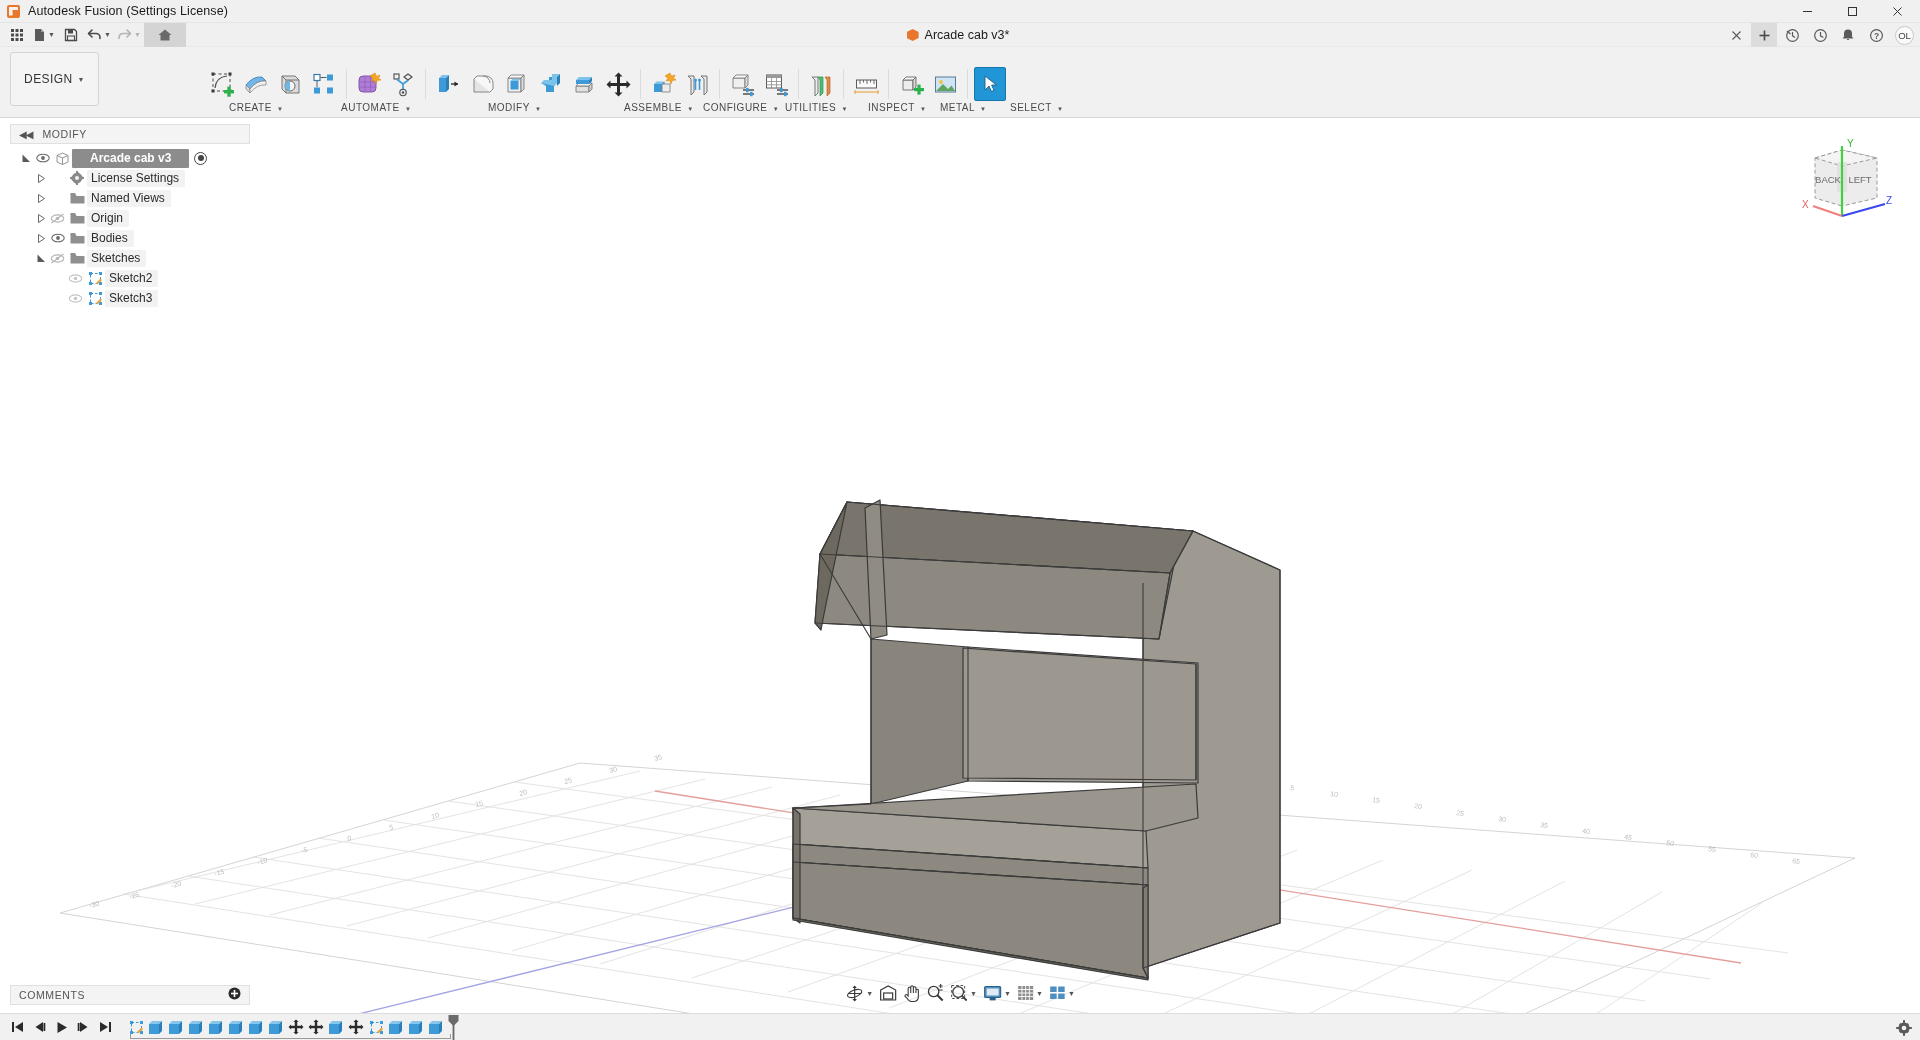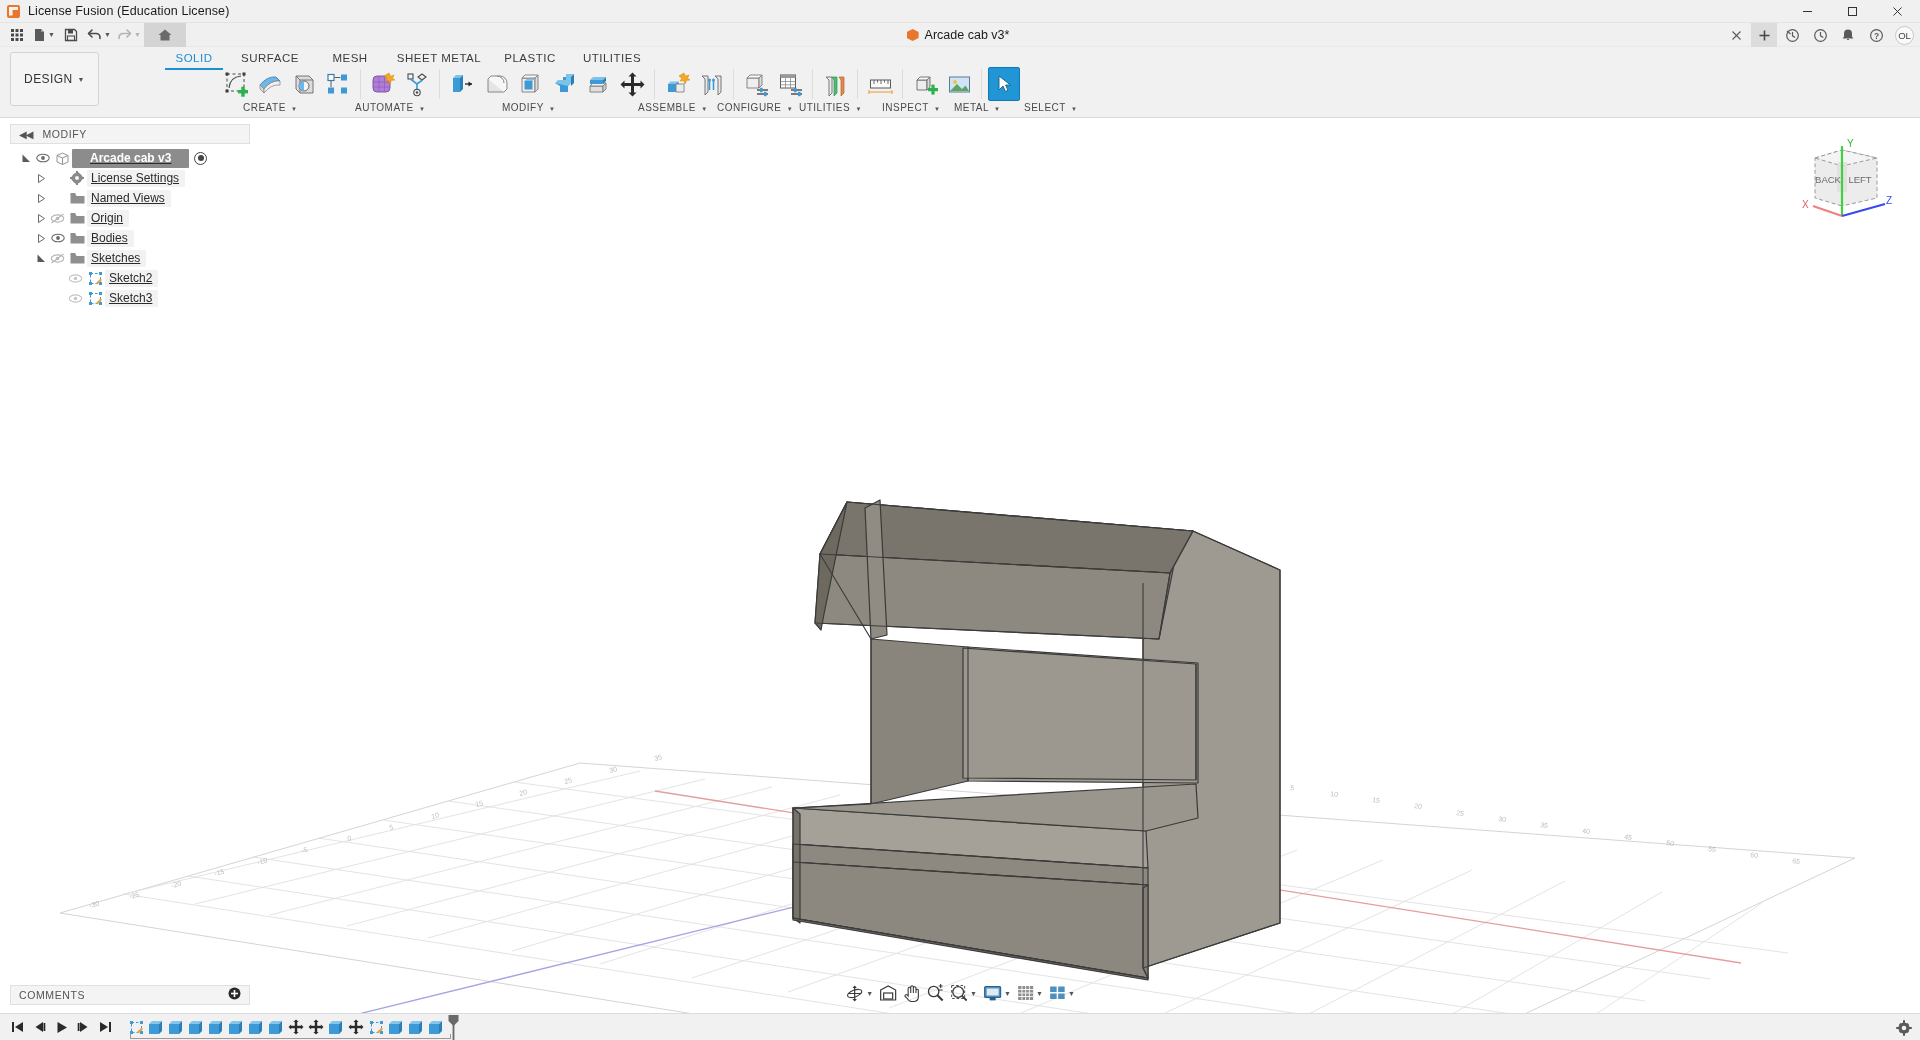--- a/index.html
+++ b/index.html
@@ -57,21 +57,21 @@
   .ic-btn{ width:26px;height:24px;display:flex;align-items:center;justify-content:center;color:#4a4a4a; }
   #avatar{
     width:19px;height:19px;border-radius:50%;background:#fafafa;border:1px solid #c8c8c8;
     display:flex;align-items:center;justify-content:center;font-size:9.5px;color:#444;margin-left:4px;
   }
 
   
   #ribbon{ height:71px;background:#f1f1f1;border-bottom:1px solid #d8d8d8;
     display:flex;position:relative; }
   #design-btn{
-    width:89px;height:54px;margin:5px 20px 0 10px;border:1px solid #d4d4d4;border-radius:3px;
+    width:89px;height:54px;margin:5px 6px 0 10px;border:1px solid #d4d4d4;border-radius:3px;
     background:#f4f4f4;display:flex;align-items:center;justify-content:center;
     font-size:12px;color:#333;letter-spacing:.4px;flex:none;
   }
 
   #tabs-and-tools{ flex:1;position:relative; }
   #tab-row{ position:absolute;top:2px;left:0;display:flex;align-items:center;height:18px; }
   .rtab{
     font-size:11.5px;color:#3c3c3c;letter-spacing:.5px;padding:0 6px;
     text-align:center;position:relative;height:18px;line-height:18px;
   }
@@ -102,21 +102,21 @@
   
   #browser{
     position:absolute;left:10px;top:6px;width:240px;z-index:20;
   }
   #browser-head{
     height:20px;background:#f4f4f4;border:1px solid #e0e0e0;display:flex;align-items:center;
     padding:0 8px;gap:10px;
   }
   #browser-collapse{ font-size:10px;color:#555;letter-spacing:-1px; }
   #browser-title{ font-size:10.5px;color:#545454;letter-spacing:.6px; }
-  #browser-tree{ padding-top:4px;text-decoration:underline; }
+  #browser-tree{ padding-top:4px; }
   .trow{ height:20px;display:flex;align-items:center;font-size:12px;color:#2b2b2b; }
   .arrow{ width:13px;height:20px;display:flex;align-items:center;justify-content:center;flex:none; }
   .arrow svg{ display:block; }
   .eyeico{ width:19px;height:20px;display:flex;align-items:center;justify-content:center;flex:none; }
   .nodeico{ width:20px;height:20px;display:flex;align-items:center;justify-content:center;flex:none; }
   .nlabel{ padding:1px 6px 1px 4px;background:#f2f2f2;border-radius:1px;white-space:nowrap;line-height:15px; }
   .trow.root .nlabel{ background:#8c8c8c;color:#fff;font-weight:bold;padding:2px 18px; }
   .radio{ width:13px;height:13px;border:1.4px solid #444;border-radius:50%;margin-left:5px;
     display:flex;align-items:center;justify-content:center;flex:none; }
   .radio::after{ content:"";width:6px;height:6px;border-radius:50%;background:#444; }
@@ -152,21 +152,21 @@
     border-left:1px solid #9a9a9a;border-right:1px solid #9a9a9a;border-bottom:1px solid #9a9a9a;
   }
   #tl-marker{ margin-left:2px;width:11px;height:27px;position:relative; }
   #tl-settings{ position:absolute;right:8px;top:0;height:27px;display:flex;align-items:center; }
 </style>
 </head>
 <body>
 
 <div id="titlebar">
   <div id="app-logo"></div>
-  <div id="app-title">License Fusion (Education License)</div>
+  <div id="app-title">Autodesk Fusion (Settings License)</div>
   <div id="win-controls">
     <div class="winbtn">
       <svg width="11" height="11" viewBox="0 0 11 11">
           <line x1="1" y1="5.5" x2="10" y2="5.5" stroke="#333" stroke-width="1"></line>
         </svg>
     </div>
     <div class="winbtn">
       <svg width="11" height="11" viewBox="0 0 11 11">
           <rect x="1.5" y="1.5" width="8" height="8" fill="none" stroke="#333" stroke-width="1"></rect>
         </svg>
@@ -280,28 +280,20 @@
 </div>
 
 <div id="ribbon">
   <div id="design-btn">
     <span>DESIGN</span>
     <span class="caret" style="margin-left:5px">▼</span>
   </div>
 
   <div id="tabs-and-tools">
 
-    <div id="tab-row">
-      <div class="rtab sel" style="width:70px;margin-left:40px"><span>SOLID</span></div>
-      <div class="rtab" style="width:82px"><span>SURFACE</span></div>
-      <div class="rtab" style="width:78px"><span>MESH</span></div>
-      <div class="rtab" style="width:100px"><span>SHEET METAL</span></div>
-      <div class="rtab" style="width:82px"><span>PLASTIC</span></div>
-      <div class="rtab" style="width:82px"><span>UTILITIES</span></div>
-    </div>
 
     <div id="tool-row">
       <div style="width:100px"></div>
 
       <div class="tgrp">
         <div class="tool">
           <svg width="27" height="27" viewBox="0 0 27 27">
             <rect x="4" y="3" width="17" height="17" fill="none" stroke="#4a4a4a" stroke-width="1" stroke-dasharray="3 2.5"></rect>
             <path d="M6 17 Q 7 6 18 5" fill="none" stroke="#4a4a4a" stroke-width="1.2"></path>
             <g fill="#3a3a3a">

